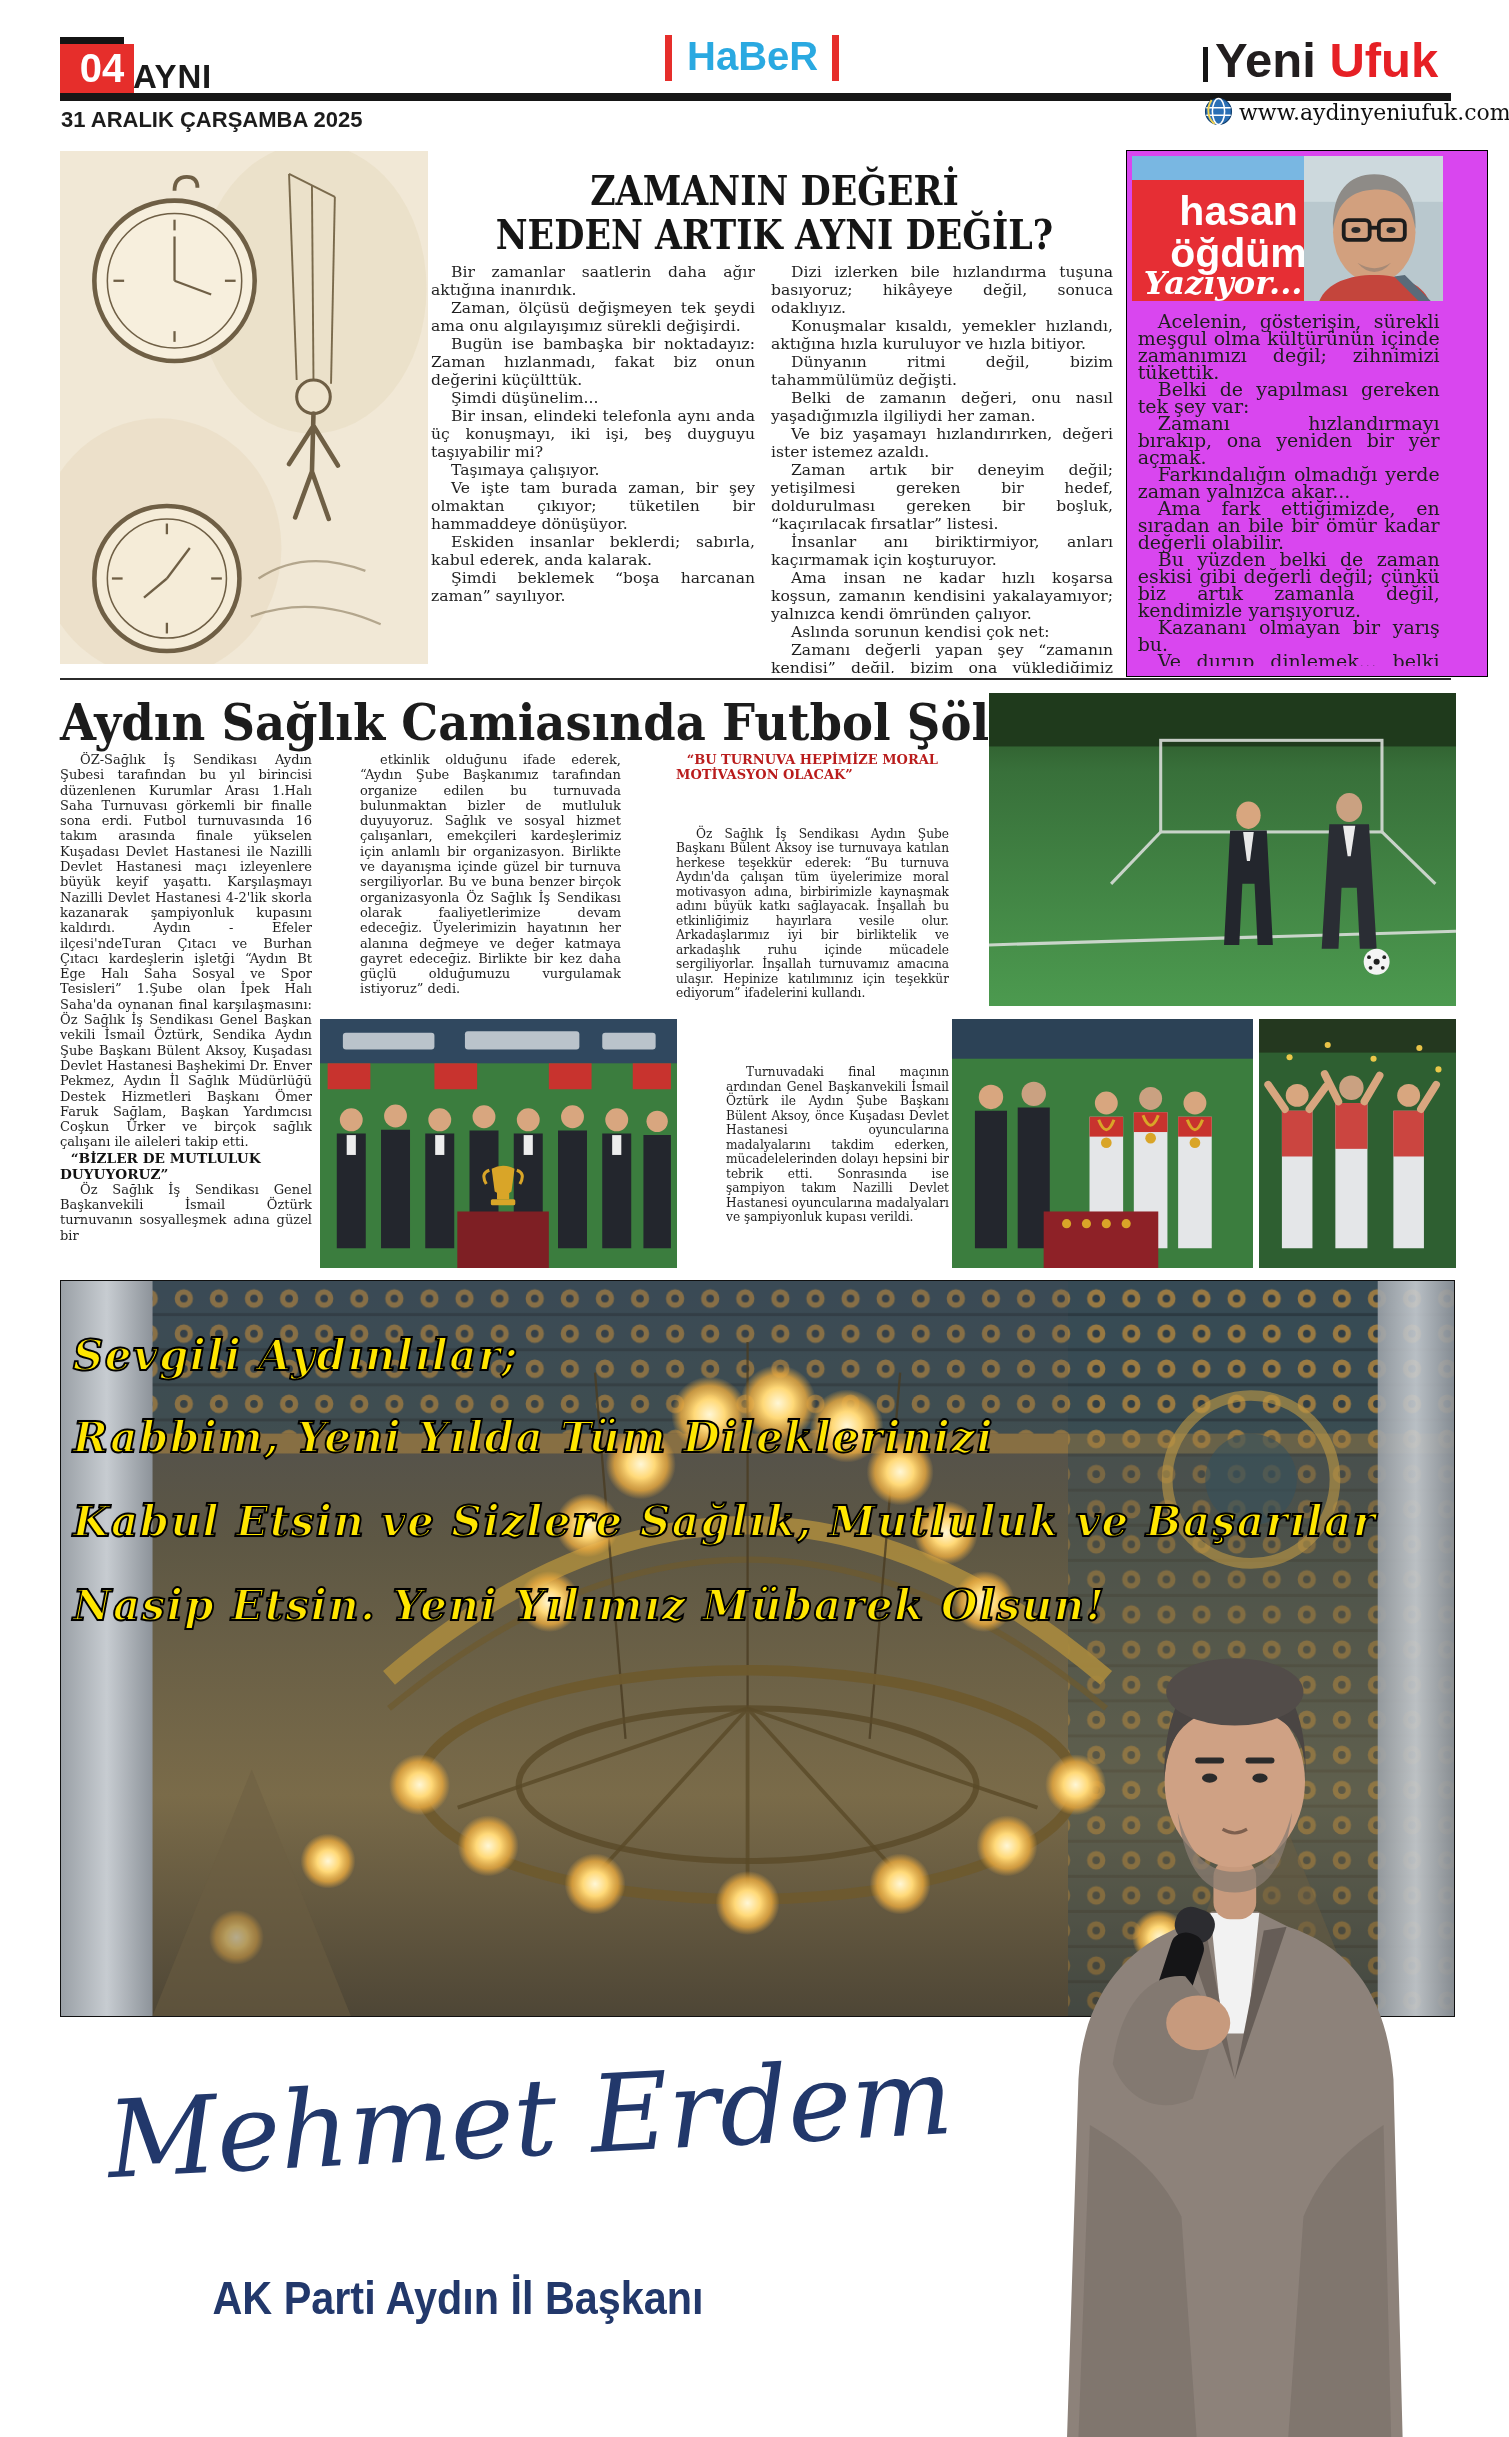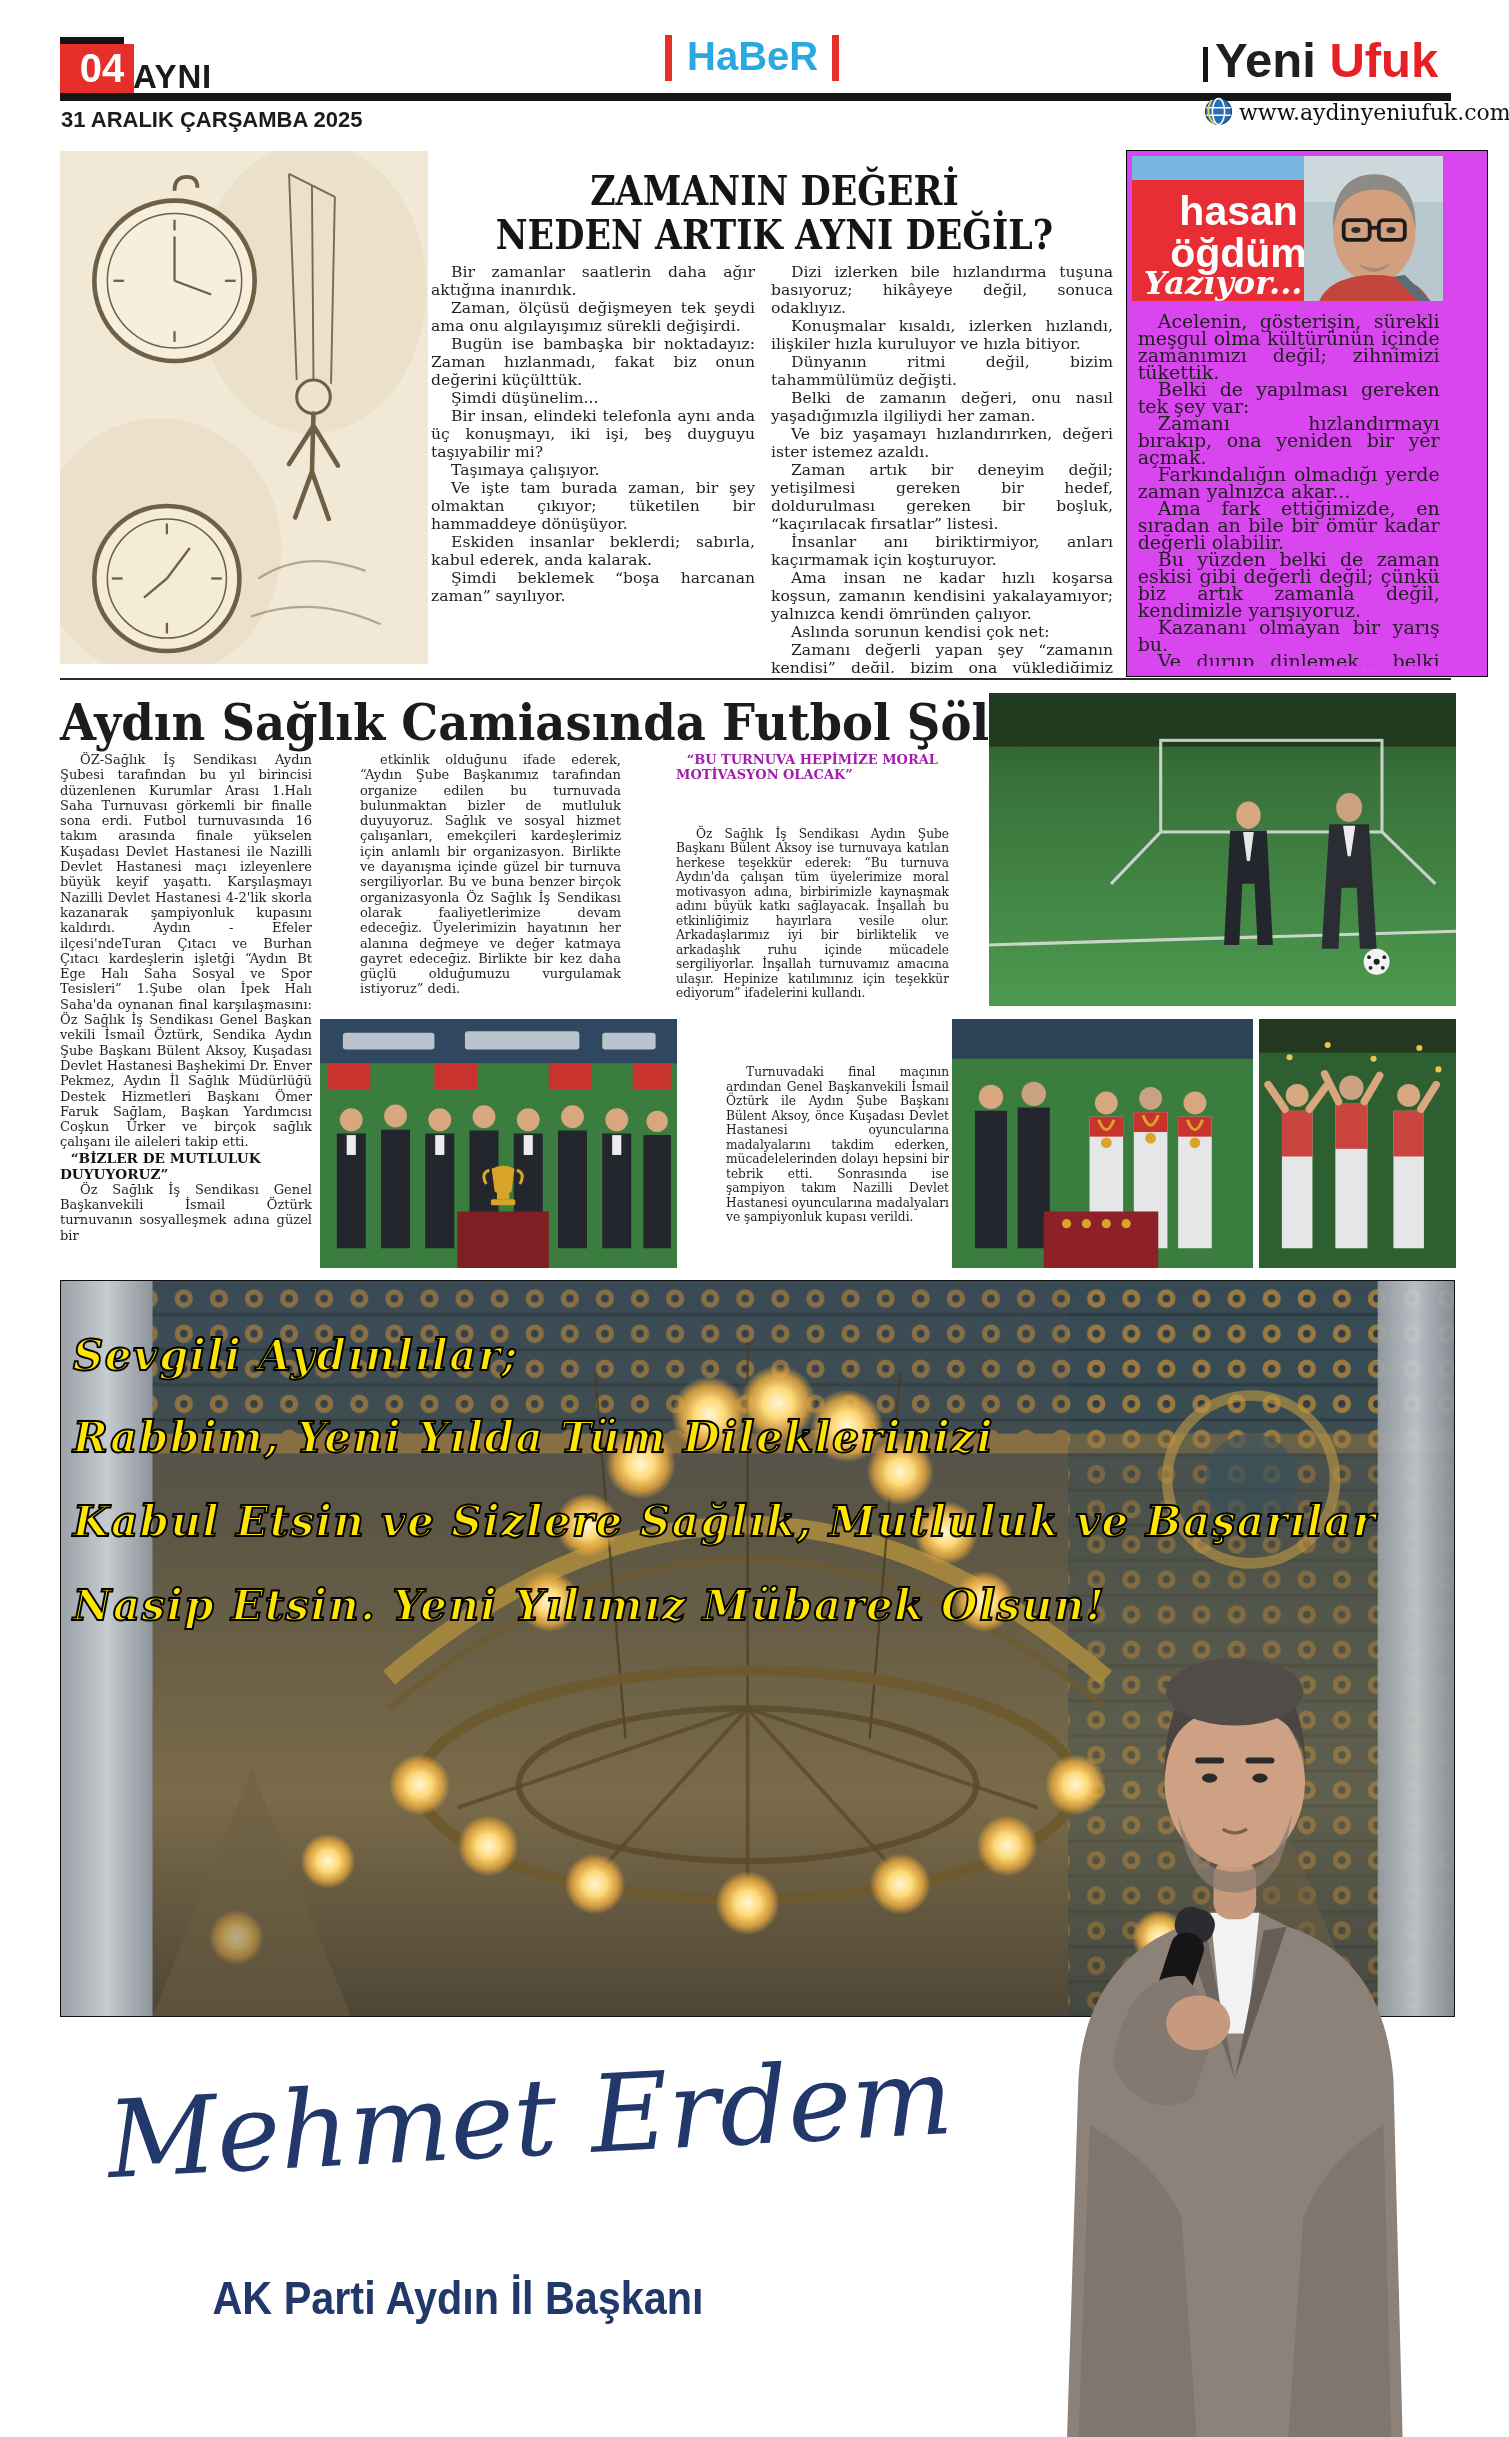--- a/index.html
+++ b/index.html
@@ -33,21 +33,21 @@
   .cn-strip{background:#79b7e2;}
   .cn-name{font-family:"Liberation Sans",sans-serif;font-weight:bold;color:#fff;font-size:41px;line-height:43px;}
   .cn-tag{font-style:italic;font-weight:bold;color:#fff;font-size:32px;font-family:"DejaVu Serif",serif;}
   .cncol .para{font-size:19px;line-height:17px;}
   
   .fb-headline{font-weight:bold;font-size:50px;color:#1c1c1c;white-space:nowrap;
     transform:scaleX(.93);transform-origin:left;}
   .fbcol .para{font-size:13px;line-height:15.3px;}
   .fbcol3 .para{font-size:12.2px;line-height:14.5px;margin-top:44px;}
   .subhead{margin:0;font-weight:bold;font-size:13.7px;line-height:16px;text-indent:10.7px;text-align:left;color:#111;}
-  .subhead3{margin:0;font-weight:bold;font-size:13px;line-height:15.3px;text-indent:10.7px;text-align:left;color:#a21caf;}
+  .subhead3{margin:0;font-weight:bold;font-size:13px;line-height:15.3px;text-indent:10.7px;text-align:left;color:#b91c1c;}
   .photo{overflow:hidden;}
   
   .mosque-frame{border:1.5px solid #101010;overflow:visible;}
   .greet{font-style:italic;font-weight:bold;font-size:42px;color:#ffe600;white-space:nowrap;
     -webkit-text-stroke:1.9px #000;text-shadow:0 0 1.5px #000;letter-spacing:1.5px;}
   .sig-name{font-style:italic;font-size:107px;color:#22386b;width:702px;text-align:center;
     white-space:nowrap;transform:rotate(-3deg);}
   .sig-title{font-family:"Liberation Sans",sans-serif;font-weight:bold;font-size:47px;color:#22386b;
     width:702px;text-align:center;white-space:nowrap;transform:scaleX(.88);transform-origin:center;}
   svg{display:block;}
@@ -127,21 +127,21 @@
     <p class="para">Bugün ise bambaşka bir noktadayız: Zaman hızlanmadı, fakat biz onun değerini küçülttük.</p>
     <p class="para">Şimdi düşünelim...</p>
     <p class="para">Bir insan, elindeki telefonla aynı anda üç konuşmayı, iki işi, beş duyguyu taşıyabilir mi?</p>
     <p class="para">Taşımaya çalışıyor.</p>
     <p class="para">Ve işte tam burada zaman, bir şey olmaktan çıkıyor; tüketilen bir hammaddeye dönüşüyor.</p>
     <p class="para">Eskiden insanlar beklerdi; sabırla, kabul ederek, anda kalarak.</p>
     <p class="para">Şimdi beklemek “boşa harcanan zaman” sayılıyor.</p>
   </div>
 <div class="abs colbox a1col" style="left:771px;top:263px;width:342px;height:410px;">
     <p class="para">Dizi izlerken bile hızlandırma tuşuna basıyoruz; hikâyeye değil, sonuca odaklıyız.</p>
-    <p class="para">Konuşmalar kısaldı, izlerken hızlandı, ilişkiler hızla kuruluyor ve hızla bitiyor.</p>
+    <p class="para">Konuşmalar kısaldı, yemekler hızlandı, aktığına hızla kuruluyor ve hızla bitiyor.</p>
     <p class="para">Dünyanın ritmi değil, bizim tahammülümüz değişti.</p>
     <p class="para">Belki de zamanın değeri, onu nasıl yaşadığımızla ilgiliydi her zaman.</p>
     <p class="para">Ve biz yaşamayı hızlandırırken, değeri ister istemez azaldı.</p>
     <p class="para">Zaman artık bir deneyim değil; yetişilmesi gereken bir hedef, doldurulması gereken bir boşluk, “kaçırılacak fırsatlar” listesi.</p>
     <p class="para">İnsanlar anı biriktirmiyor, anları kaçırmamak için koşturuyor.</p>
     <p class="para">Ama insan ne kadar hızlı koşarsa koşsun, zamanın kendisini yakalayamıyor; yalnızca kendi ömründen çalıyor.</p>
     <p class="para">Aslında sorunun kendisi çok net:</p>
     <p class="para">Zamanı değerli yapan şey “zamanın kendisi” değil, bizim ona yüklediğimiz anlamdı.</p>
   </div>
 

